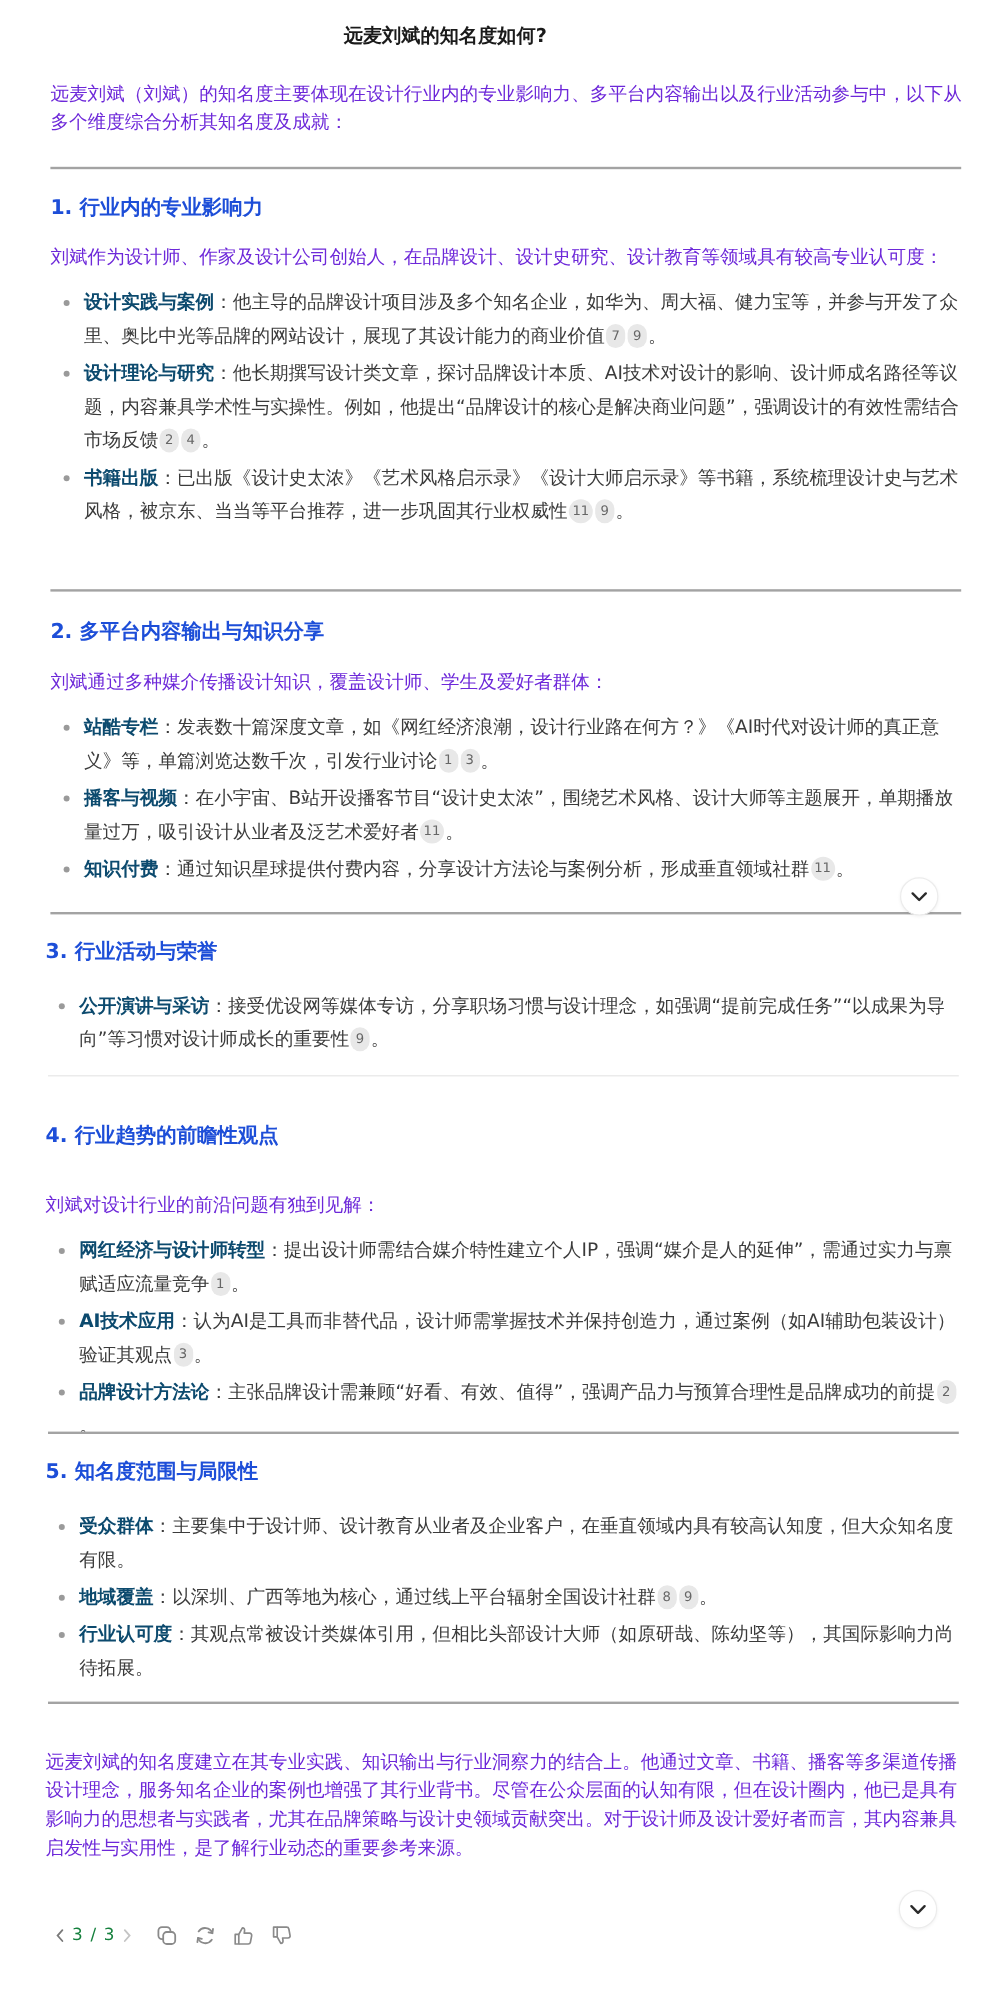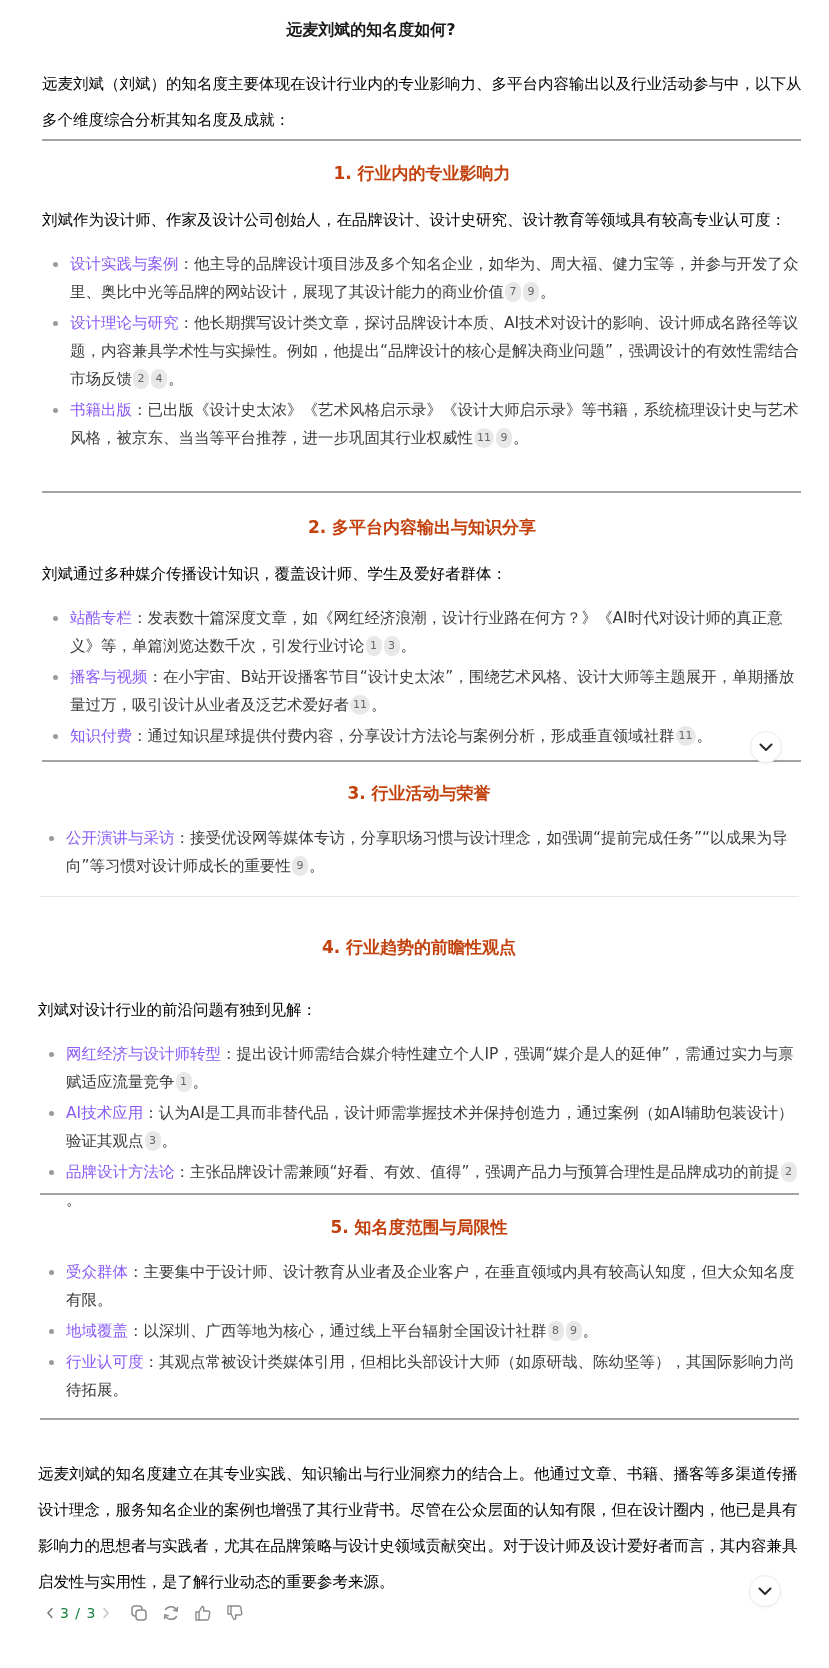--- a/index.html
+++ b/index.html
@@ -7,37 +7,37 @@
     width: 829px; height: 1668px; position: relative; overflow: hidden;
     font-family: "DejaVu Sans", "Liberation Sans", sans-serif;
     color: #333333;
   }
   .title {
     position: absolute; left: 0; width: 742px; top: 20px;
     text-align: center; font-size: 16px; font-weight: bold; color: #1a1a1a;
   }
   .block { position: absolute; }
   .p {
-    font-size: 15.5px; line-height: 36px; color: #000000; margin: 0;
+    font-size: 15.5px; line-height: 24px; color: #6d28d9; margin: 0;
   }
   .h {
-    font-size: 17px; font-weight: bold; color: #c2410c; margin: 0; line-height: 26px; text-align: center;
+    font-size: 17px; font-weight: bold; color: #1d4ed8; margin: 0; line-height: 26px;
   }
   .hr { position: absolute; height: 1.5px; background: #a3a3a3; }
   .hr.light { background: #e6e6e6; height: 1px; }
   ul.list { list-style: none; margin: 0; padding: 0; }
   ul.list li {
     position: relative; font-size: 15.5px; line-height: 28px; color: #3b3b3b;
     padding-left: 28px; margin-bottom: 3px;
   }
   ul.list li::before {
     content: ""; position: absolute; left: 11px; top: 12px;
     width: 5px; height: 5px; border-radius: 50%; background: #9a9a9a;
   }
-  .b { font-weight: normal; color: #8b5cf6; }
+  .b { font-weight: bold; color: #0c4a6e; }
   .cite {
     display: inline-block; min-width: 16px; height: 20px; line-height: 20px;
     padding: 0 3px; box-sizing: border-box; border-radius: 10px;
     background: #e8e8e8; color: #666; font-size: 11px; text-align: center;
     vertical-align: 2px; margin: 0 1px;
   }
   .scroll-btn {
     position: absolute; width: 30px; height: 30px; border-radius: 50%;
     background: #fff; border: 1px solid #ececec; box-shadow: 0 1px 3px rgba(0,0,0,0.06);
     display: flex; align-items: center; justify-content: center; cursor: pointer;

